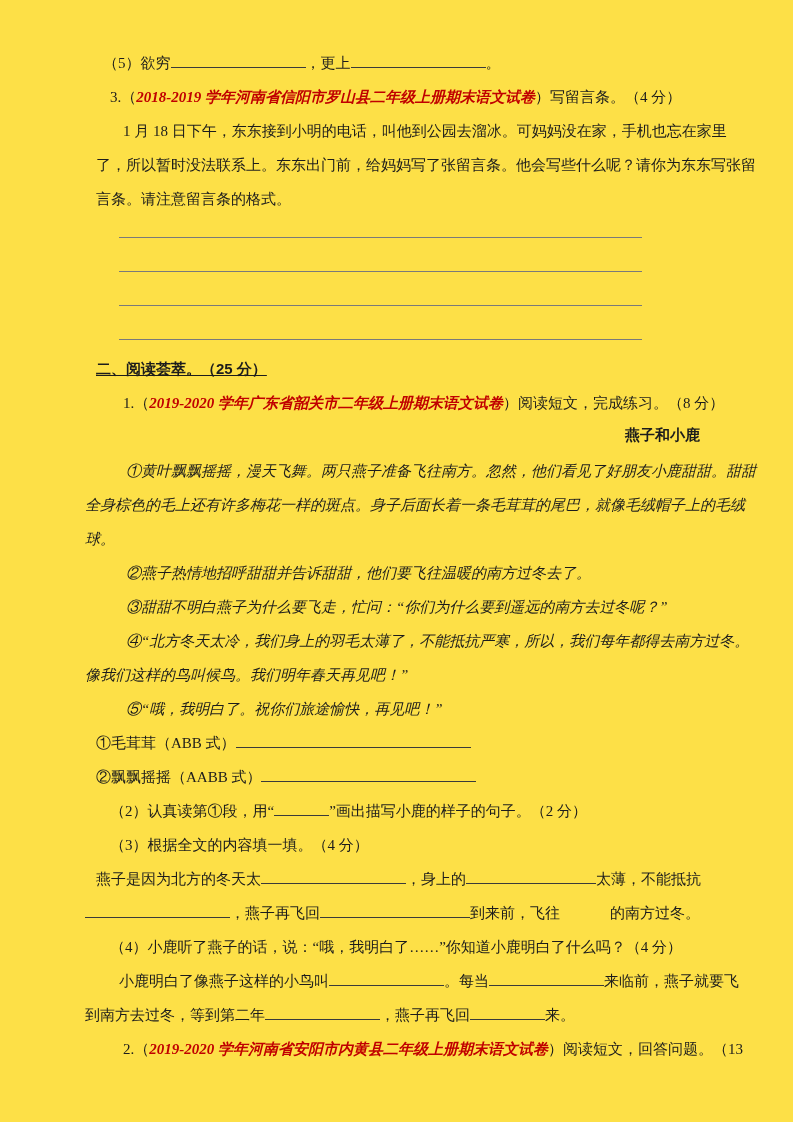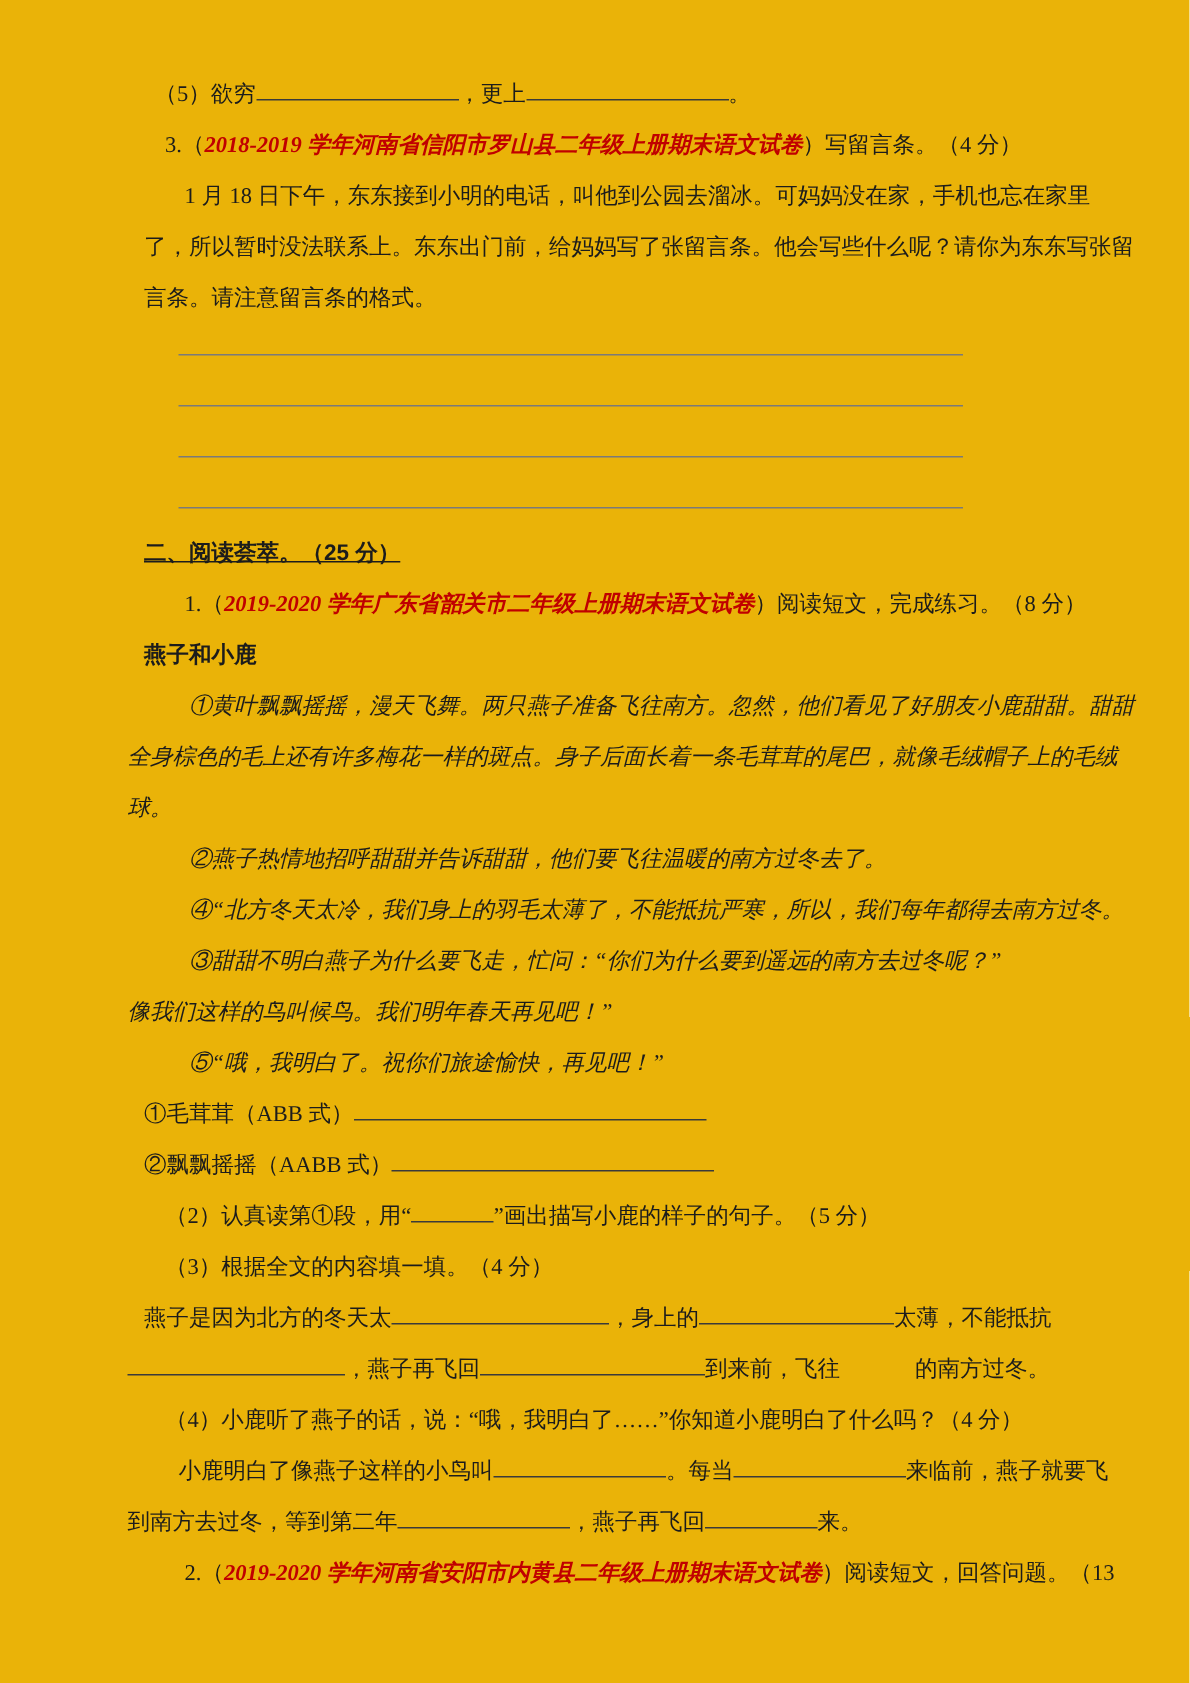--- a/index.html
+++ b/index.html
@@ -4,41 +4,41 @@
 <style>
   html, body {
     margin: 0;
     padding: 0;
     background: #ffffff;
   }
   .page {
     position: relative;
     width: 793px;
     height: 1122px;
-    background: #eab308;
+    background: #fde047;
     overflow: hidden;
     box-sizing: border-box;
     padding: 46px 0 0 96px;
     font-family: "Liberation Serif", "DejaVu Serif", serif;
     font-size: 15px;
     color: #1c1c1c;
   }
   .line {
     height: 34px;
     line-height: 34px;
     white-space: nowrap;
   }
   .song { font-family: "Liberation Serif", "DejaVu Serif", serif; }
   .hei  { font-family: "Liberation Sans", "DejaVu Sans", sans-serif; font-weight: 600; text-decoration: underline; }
   .kai  { font-family: "Liberation Serif", "DejaVu Serif", serif; font-style: italic; }
   .title {
-    font-family: Liberation Serif, serif;
+    font-family: Liberation Mono, monospace;
     font-weight: 700;
     width: 604px;
-    text-align: left;
+    text-align: right;
   }
   .red {
     color: #c00000;
     font-weight: bold;
     font-style: italic;
   }
   .blank {
     display: inline-block;
     height: 1em;
     border-bottom: 1px solid #3a3a3a;
@@ -64,27 +64,27 @@
     <div class="line song note" style="margin-left: 23px;"><span class="blank" style="width: 523px;"></span></div>
     <div class="line song note" style="margin-left: 23px;"><span class="blank" style="width: 523px;"></span></div>
     <div class="line song note" style="margin-left: 23px;"><span class="blank" style="width: 523px;"></span></div>
     <div class="line hei" style="margin-left: 0px;"><span>二、阅读荟萃。（25 分）</span></div>
     <div class="line song" style="margin-left: 27px;"><span>1.（</span><span class="red">2019-2020 学年广东省韶关市二年级上册期末语文试卷</span><span>）阅读短文，完成练习。（8 分）</span></div>
     <div class="line title" style="margin-left: 0px;"><span>燕子和小鹿</span></div>
     <div class="line kai" style="margin-left: 30px;"><span>①黄叶飘飘摇摇，漫天飞舞。两只燕子准备飞往南方。忽然，他们看见了好朋友小鹿甜甜。甜甜</span></div>
     <div class="line kai" style="margin-left: -11px;"><span>全身棕色的毛上还有许多梅花一样的斑点。身子后面长着一条毛茸茸的尾巴，就像毛绒帽子上的毛绒</span></div>
     <div class="line kai" style="margin-left: -11px;"><span>球。</span></div>
     <div class="line kai" style="margin-left: 30px;"><span>②燕子热情地招呼甜甜并告诉甜甜，他们要飞往温暖的南方过冬去了。</span></div>
+    <div class="line kai" style="margin-left: 30px;"><span>③甜甜不明白燕子为什么要飞走，忙问：“你们为什么要到遥远的南方去过冬呢？”</span></div>
     <div class="line kai" style="margin-left: 30px;"><span>④“北方冬天太冷，我们身上的羽毛太薄了，不能抵抗严寒，所以，我们每年都得去南方过冬。</span></div>
-    <div class="line kai" style="margin-left: 30px;"><span>③甜甜不明白燕子为什么要飞走，忙问：“你们为什么要到遥远的南方去过冬呢？”</span></div>
     <div class="line kai" style="margin-left: -11px;"><span>像我们这样的鸟叫候鸟。我们明年春天再见吧！”</span></div>
     <div class="line kai" style="margin-left: 30px;"><span>⑤“哦，我明白了。祝你们旅途愉快，再见吧！”</span></div>
     <div class="line song" style="margin-left: 0px;"><span>①毛茸茸（ABB 式）</span><span class="blank" style="width: 235px;"></span></div>
     <div class="line song" style="margin-left: 0px;"><span>②飘飘摇摇（AABB 式）</span><span class="blank" style="width: 215px;"></span></div>
-    <div class="line song" style="margin-left: 14px;"><span>（2）认真读第①段，用“</span><span class="blank" style="width: 55px;"></span><span>”画出描写小鹿的样子的句子。（5 分）</span></div>
+    <div class="line song" style="margin-left: 14px;"><span>（2）认真读第①段，用“</span><span class="blank" style="width: 55px;"></span><span>”画出描写小鹿的样子的句子。（2 分）</span></div>
     <div class="line song" style="margin-left: 14px;"><span>（3）根据全文的内容填一填。（4 分）</span></div>
     <div class="line song" style=""><span>燕子是因为北方的冬天太</span><span class="blank" style="width: 145px;"></span><span>，身上的</span><span class="blank" style="width: 130px;"></span><span>太薄，不能抵抗</span></div>
     <div class="line song" style="margin-left: -11px;"><span class="blank" style="width: 145px;"></span><span>，燕子再飞回</span><span class="blank" style="width: 150px;"></span><span>到来前，飞往</span><span class="gap" style="width: 50px;"></span><span>的南方过冬。</span></div>
     <div class="line song" style="margin-left: 14px;"><span>（4）小鹿听了燕子的话，说：“哦，我明白了……”你知道小鹿明白了什么吗？（4 分）</span></div>
     <div class="line song" style="margin-left: 23px;"><span>小鹿明白了像燕子这样的小鸟叫</span><span class="blank" style="width: 115px;"></span><span>。每当</span><span class="blank" style="width: 115px;"></span><span>来临前，燕子就要飞</span></div>
     <div class="line song" style="margin-left: -11px;"><span>到南方去过冬，等到第二年</span><span class="blank" style="width: 115px;"></span><span>，燕子再飞回</span><span class="blank" style="width: 75px;"></span><span>来。</span></div>
     <div class="line song" style="margin-left: 27px;"><span>2.（</span><span class="red">2019-2020 学年河南省安阳市内黄县二年级上册期末语文试卷</span><span>）阅读短文，回答问题。（13</span></div>
   </div>
 
 </body></html>

